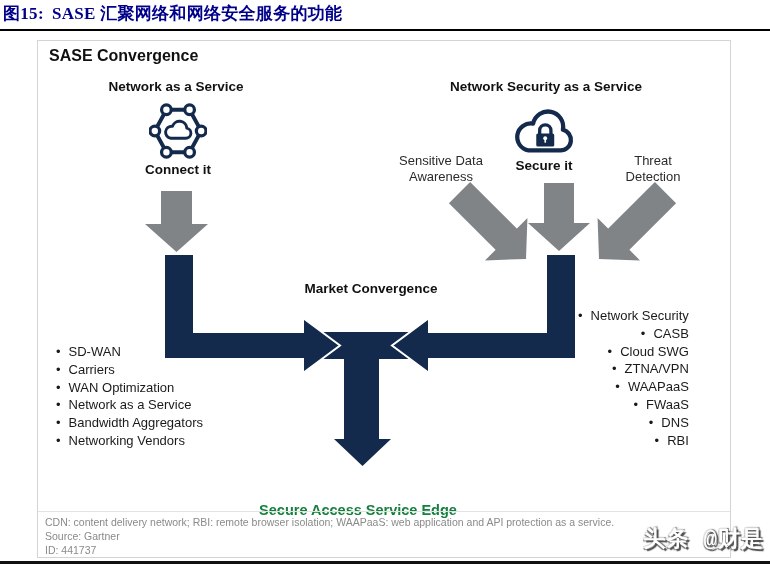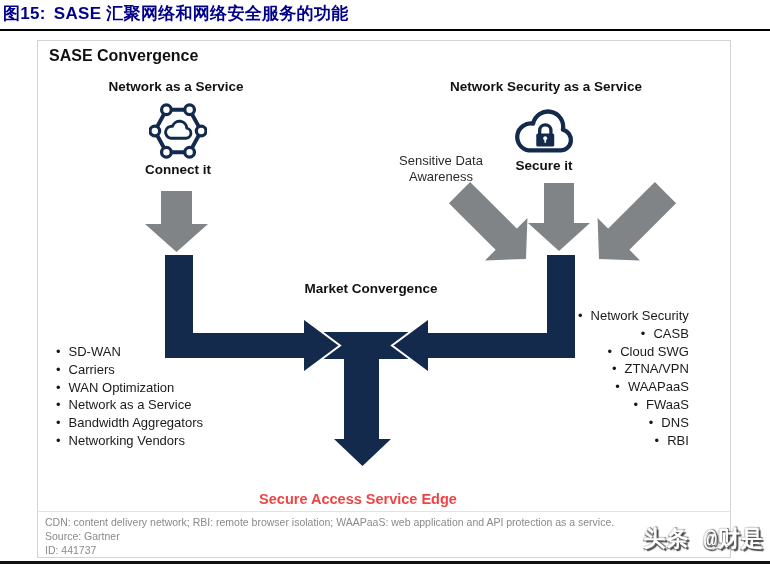--- a/index.html
+++ b/index.html
@@ -1,34 +1,34 @@
 <!DOCTYPE html>
 <html><head>
 <meta charset="utf-8">
 <style>
   * { margin:0; padding:0; box-sizing:border-box; }
   html,body { width:770px; height:569px; background:#ffffff; font-family:"Liberation Sans", sans-serif; position:relative; overflow:hidden; }
 
   
-  .fig-header { position:absolute; left:3px; top:2px; font-family:Liberation Sans, sans-serif; font-weight:bold; font-size:17px; color:#00008B; white-space:nowrap; letter-spacing:0.3px; }
+  .fig-header { position:absolute; left:3px; top:2px; font-family:Liberation Serif, serif; font-weight:bold; font-size:17px; color:#00008B; white-space:nowrap; letter-spacing:0.3px; }
   .fig-header .lbl { margin-right:8px; }
   .top-rule { position:absolute; left:0; top:29px; width:770px; height:2px; background:#000; }
   .bottom-rule { position:absolute; left:0; top:561px; width:770px; height:3px; background:#111; }
 
   
   .panel { position:absolute; left:37px; top:40px; width:694px; height:518px; background:#fff; border:1px solid #d4d4d4; }
   .abs { position:absolute; }
   .ctr { transform:translateX(-50%); text-align:center; }
 
   .dg-title { left:11px; top:6px; font-size:16px; font-weight:bold; color:#111; white-space:nowrap; }
   .branch-header { top:38px; font-size:13.5px; font-weight:bold; color:#111; white-space:nowrap; }
   .action-label { font-size:13.5px; font-weight:bold; color:#111; white-space:nowrap; }
   .annot { font-size:13px; color:#2b2b2b; line-height:16px; width:120px; }
   .market { left:333px; top:240px; font-size:13.5px; font-weight:bold; color:#111; white-space:nowrap; }
-  .sase-edge { left:320px; top:450px; font-size:14.5px; font-weight:bold; color:#ef4444; white-space:nowrap; }
+  .sase-edge { left:320px; top:461px; font-size:14.5px; font-weight:bold; color:#15803d; white-space:nowrap; }
 
   ul.cap-list { list-style:none; position:absolute; font-size:13px; color:#1a1a1a; }
   ul.cap-list li { line-height:17.8px; white-space:nowrap; }
   ul.cap-list li::before { content:"\2022"; margin-right:8px; font-size:13px; }
   .list-left { left:18px; top:266px;margin-top:36px; }
   .list-right { left:540px; top:266px;text-align:right; }
 
   svg.flow { position:absolute; left:0; top:0; width:694px; height:518px; }
 
   .footer { position:absolute; left:0; right:0; top:470px; border-top:1px solid #e2e2e2; padding:3px 7px 0 7px; font-size:10.5px; color:#8a8a8a; line-height:14px; }
@@ -94,20 +94,21 @@
   <svg class="abs" style="left:473px; top:66px;" width="68" height="50" viewBox="0 0 70 50">
     <path d="M18 44 h33 a10.8 10.8 0 0 0 2.4-21.3 A15.6 15.6 0 0 0 22.8 16.4 A12.6 12.6 0 0 0 18 44 Z" fill="#ffffff" stroke="#132A4D" stroke-width="4.4" stroke-linejoin="round"></path>
     <path d="M29.5 27 v-3.6 a5.8 5.8 0 0 1 11.6 0 V27" fill="none" stroke="#132A4D" stroke-width="3.4"></path>
     <rect x="26" y="26.5" width="18.5" height="13.5" rx="1.6" fill="#132A4D"></rect>
     <circle cx="35.2" cy="31.5" r="2" fill="#ffffff"></circle>
     <rect x="34.4" y="31.5" width="1.7" height="4.5" fill="#ffffff"></rect>
   </svg>
   <div class="abs ctr action-label" style="left:506px; top:117px;">Secure it</div>
 
   <div class="abs ctr annot" style="left:403px; top:112px;">Sensitive Data Awareness</div>
+  <div class="abs ctr annot" style="left:615px; top:112px; width:80px;">Threat Detection</div>
 
   <div class="abs ctr market">Market Convergence</div>
 
   <ul class="cap-list list-left">
     <li>SD-WAN</li>
     <li>Carriers</li>
     <li>WAN Optimization</li>
     <li>Network as a Service</li>
     <li>Bandwidth Aggregators</li>
     <li>Networking Vendors</li>

